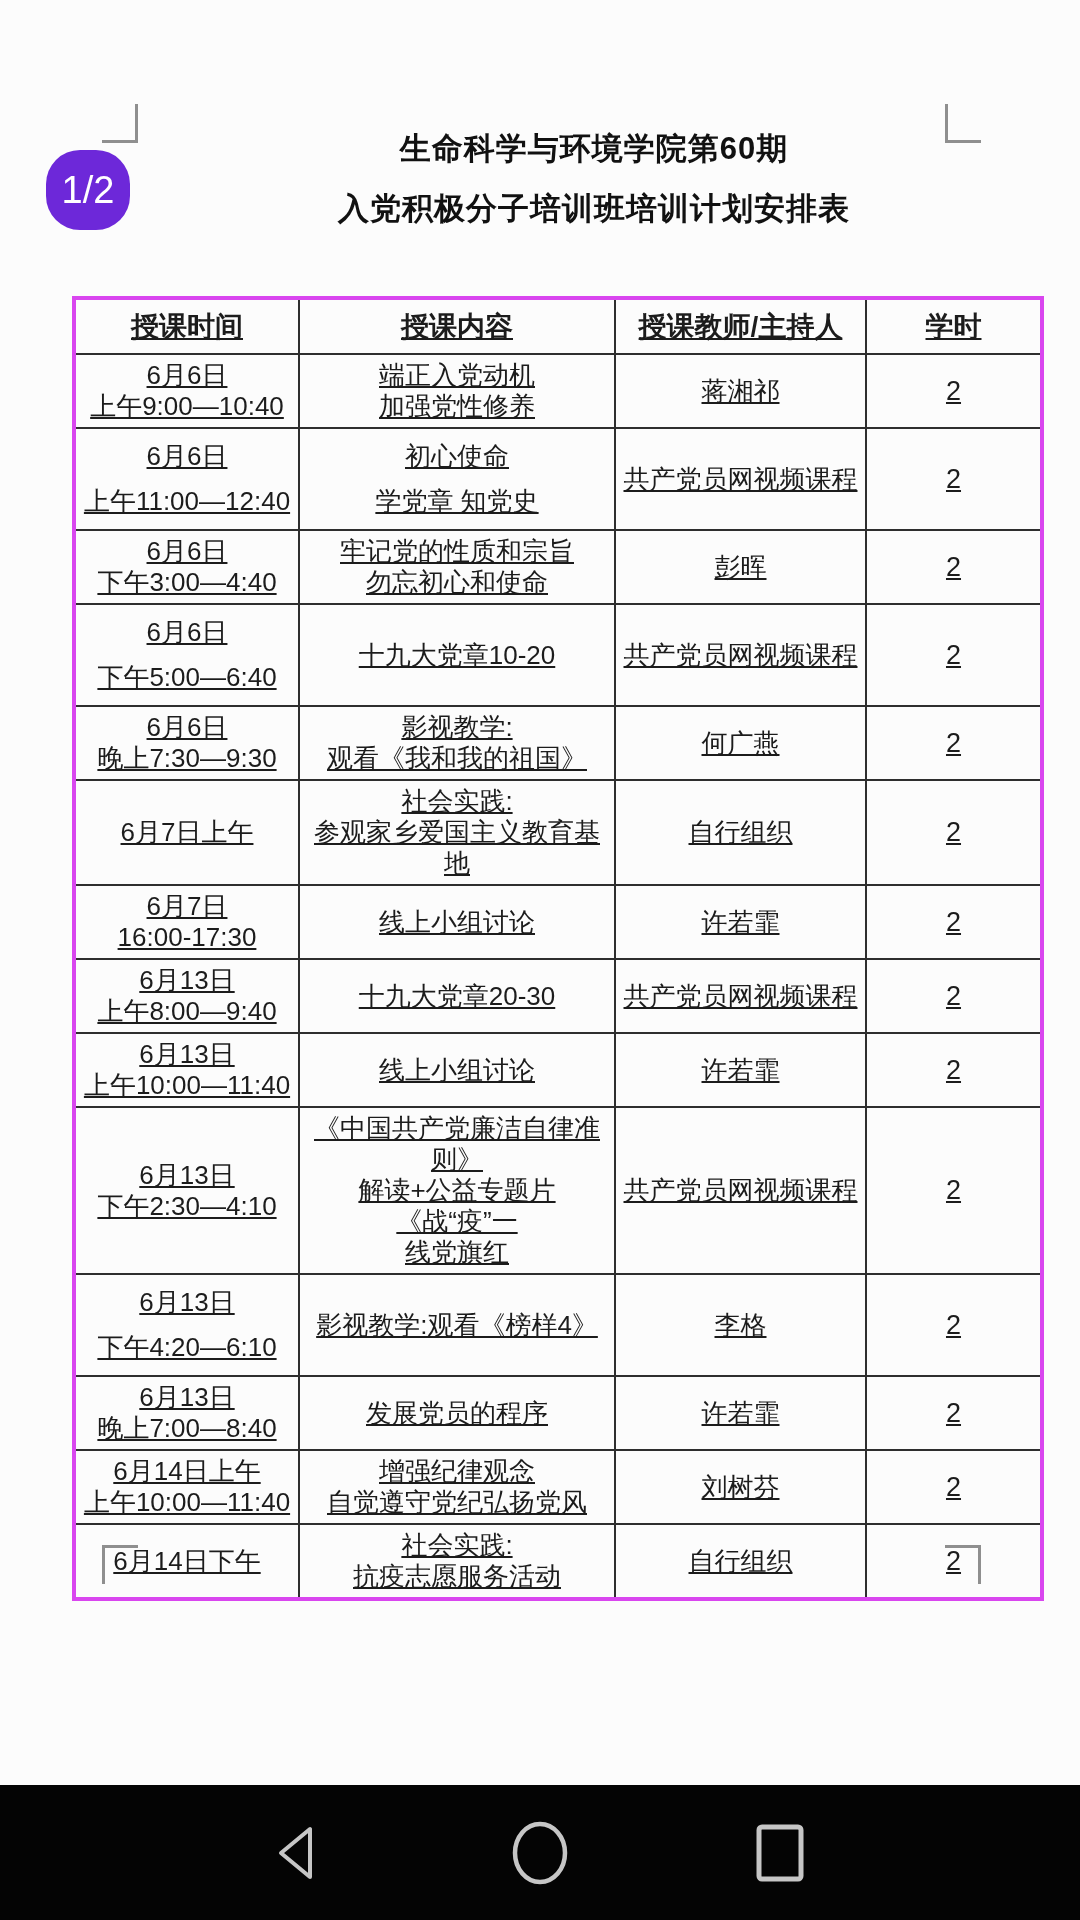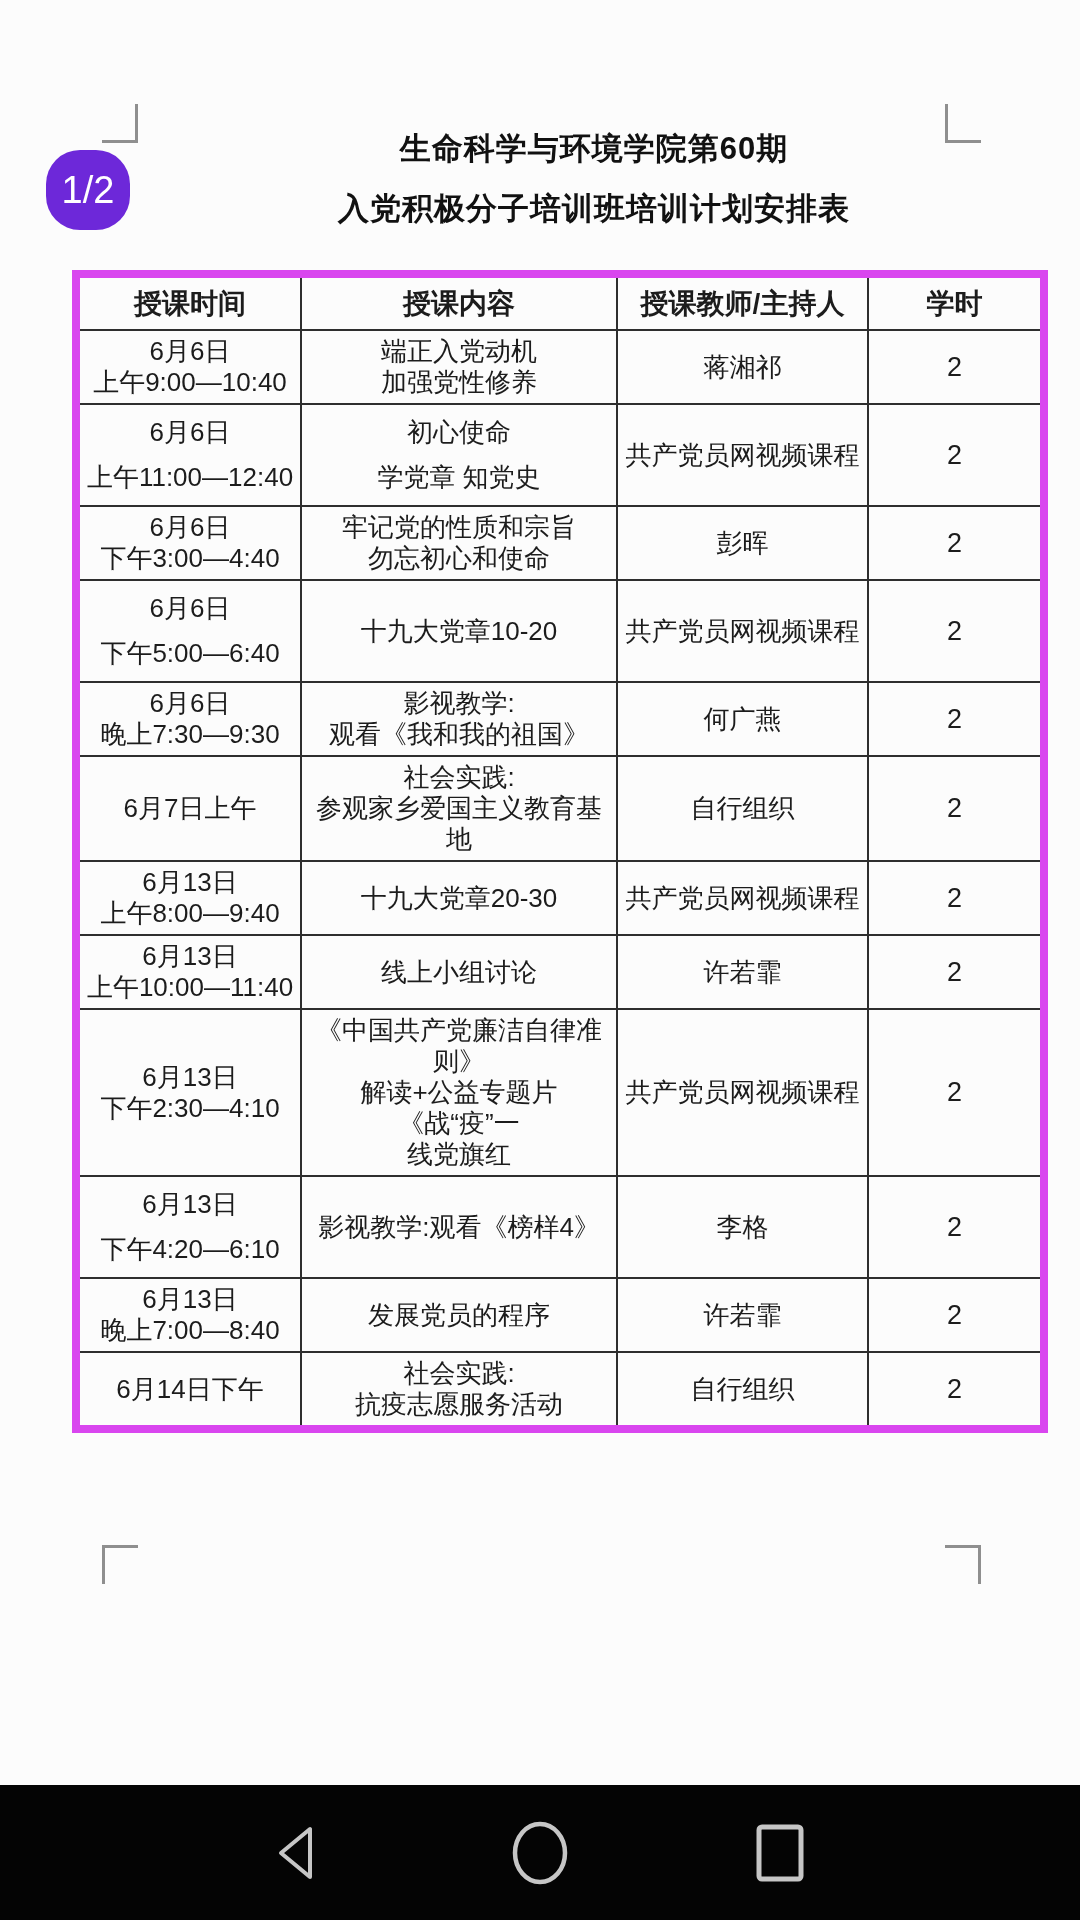--- a/index.html
+++ b/index.html
@@ -27,22 +27,22 @@
   .mark.br { left:945px;  top:1545px; border-right:3px solid #8f8f8f; border-top:3px solid #8f8f8f; }
 
   .doc { position:absolute; left:72px; top:0; width:1044px; }
   .doc-title {
     margin:128px 0 0 0; text-align:center;
     font-size:31px; font-weight:bold; color:#111; letter-spacing:1px;
   }
   .doc-title.second { margin-top:18px; }
 
   table.schedule {
-    width:968px; margin-top:40px; border-collapse:collapse;
-    table-layout:fixed; border:8px solid #d946ef;
+    width:968px; margin-top:66px; border-collapse:collapse;
+    table-layout:fixed; border:4px solid #d946ef;text-decoration:underline;
   }
   .schedule th, .schedule td {
     border:2px solid #2e2e2e; text-align:center; vertical-align:middle;
     white-space:pre-line; overflow:hidden;
   }
   .schedule th { height:44px; font-size:28px; font-weight:bold; padding:2px; }
   .schedule td { font-size:26px; line-height:31px; padding:5px 3px; }
   .schedule tr { height:56px; }
   .schedule tr.spaced td { line-height:45px; }
   .schedule td.hours { font-size:27px; }
@@ -136,20 +136,27 @@
             <td class="hours">2</td>
           </tr>
           <tr>
             <td>6月7日上午</td>
             <td>社会实践:
 参观家乡爱国主义教育基地</td>
             <td>自行组织</td>
             <td class="hours">2</td>
           </tr>
           <tr>
+            <td>6月7日
+16:00-17:30</td>
+            <td>线上小组讨论</td>
+            <td>许若霏</td>
+            <td class="hours">2</td>
+          </tr>
+          <tr>
             <td>6月13日
 上午8:00—9:40</td>
             <td>十九大党章20-30</td>
             <td>共产党员网视频课程</td>
             <td class="hours">2</td>
           </tr>
           <tr>
             <td>6月13日
 上午10:00—11:40</td>
             <td>线上小组讨论</td>
@@ -170,20 +177,28 @@
 下午4:20—6:10</td>
             <td>影视教学:观看《榜样4》</td>
             <td>李格</td>
             <td class="hours">2</td>
           </tr>
           <tr>
             <td>6月13日
 晚上7:00—8:40</td>
             <td>发展党员的程序</td>
             <td>许若霏</td>
+            <td class="hours">2</td>
+          </tr>
+          <tr>
+            <td>6月14日上午
+上午10:00—11:40</td>
+            <td>增强纪律观念
+自觉遵守党纪弘扬党风</td>
+            <td>刘树芬</td>
             <td class="hours">2</td>
           </tr>
           <tr>
             <td>6月14日下午</td>
             <td>社会实践:
 抗疫志愿服务活动</td>
             <td>自行组织</td>
             <td class="hours">2</td>
           </tr>
         </tbody>

